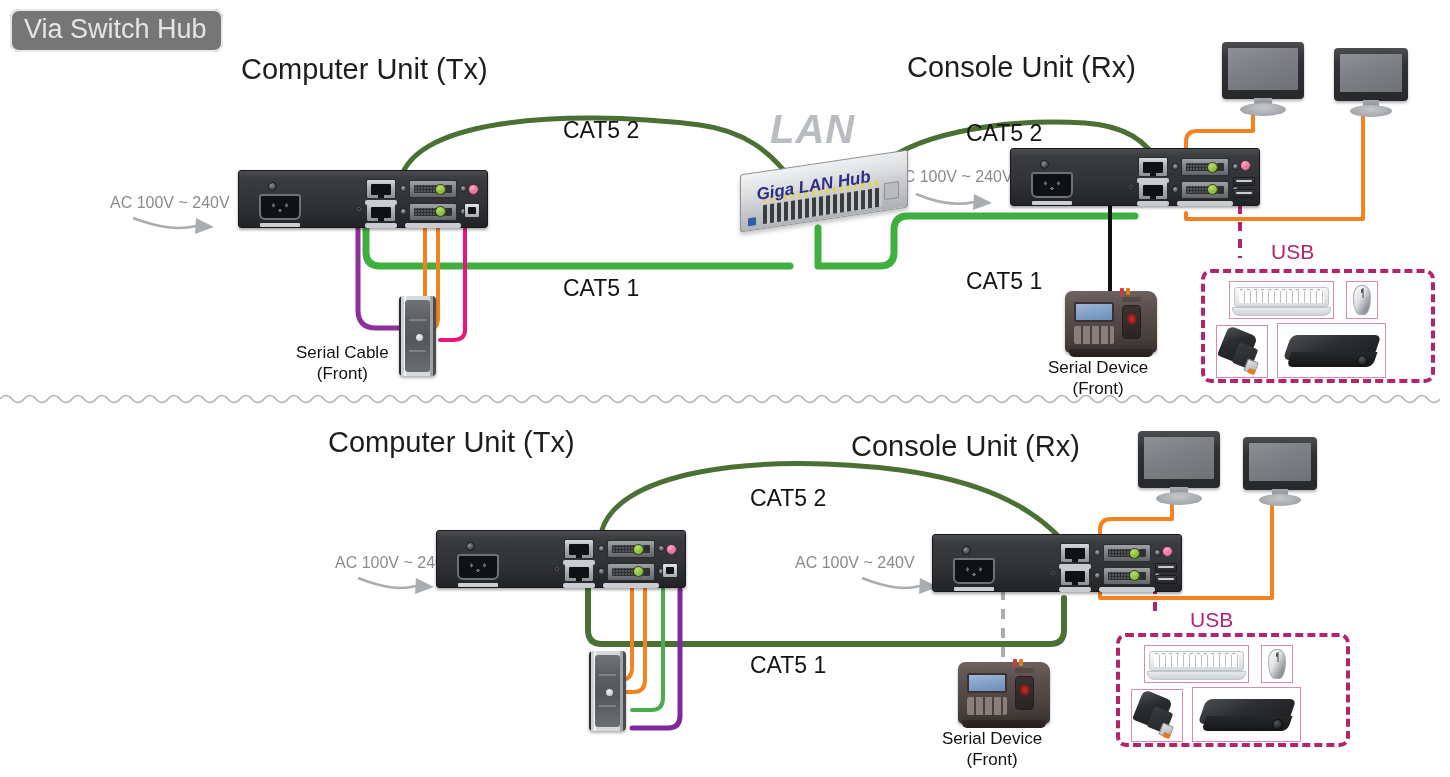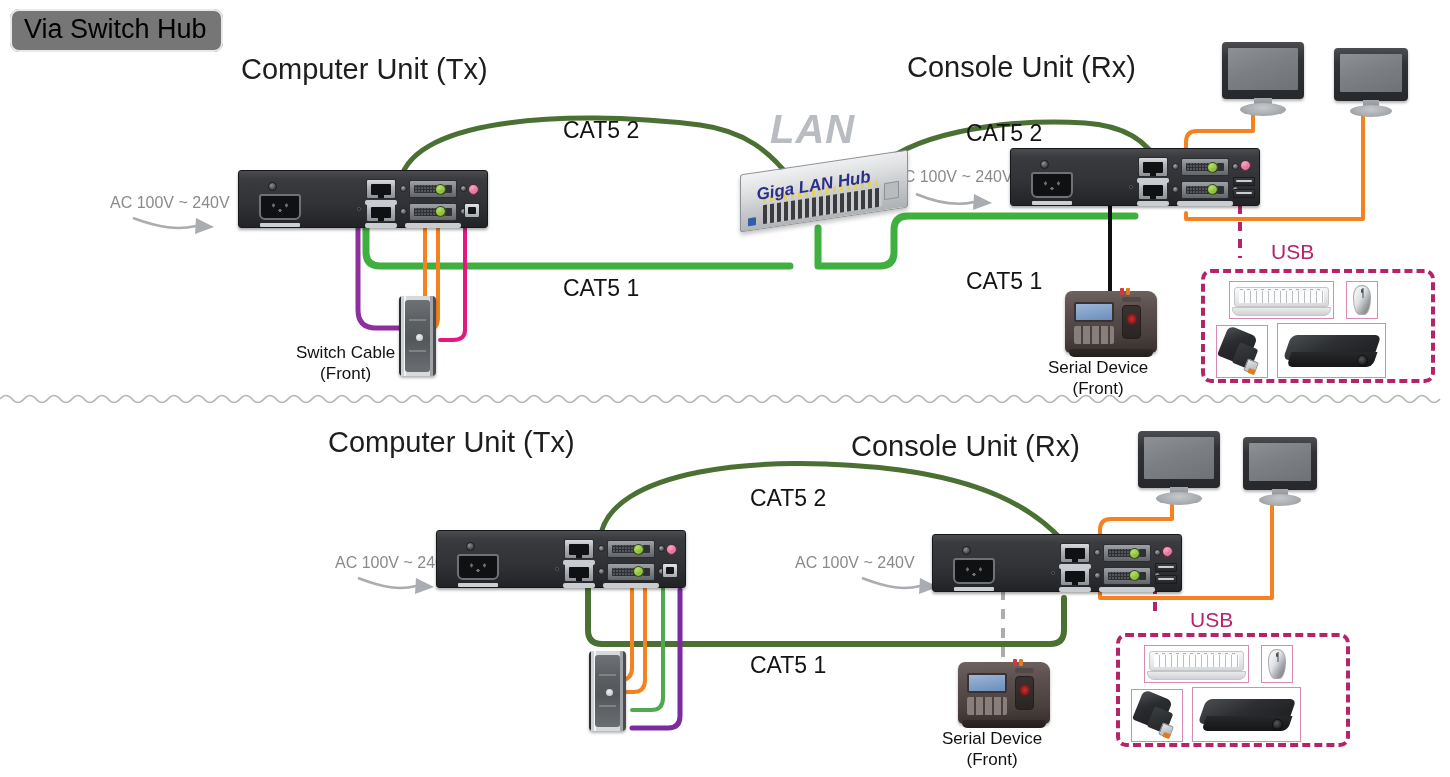--- a/index.html
+++ b/index.html
@@ -13,21 +13,21 @@
     width: 1450px;
     height: 777px;
     overflow: hidden;
     background: #fff;
   }
   .abs { position: absolute; }
 
   
   .pill {
     background: #767676;
-    color: #000000;
+    color: #e5e5e5;
     border-radius: 9px;
     font-size: 27px;
     line-height: 1;
     padding: 7px 16px 9px 14px;
     white-space: nowrap;
     letter-spacing: 0px;
     box-shadow: inset 0 0 0 2px #e9e9e9;
   }
 
   
@@ -581,21 +581,21 @@
   <div class="tower" style="left:399px; top:296px; width:37px; height:80px;">
     <div class="tower-body"></div>
     <div class="tower-face">
       <div class="tower-slot" style="top:26%;"></div>
       <div class="tower-slot" style="top:70%;"></div>
       <div class="tower-pwr" style="top:47%;"></div>
     </div>
   </div>
 
   <div class="abs dev-label" style="left:296px; top:342px;">
-    <div>Switch Cable</div>
+    <div>Serial Cable</div>
     <div>(Front)</div>
   </div>
 
   <div class="serialdev" style="left:1065px; top:291px; width:92px; height:62px;">
     <div class="sd-body"></div>
     <div class="sd-screen"></div>
     <div class="sd-keys"></div>
     <div class="sd-strip"></div>
     <div class="sd-scanner">
       <div class="sd-finger"></div>

